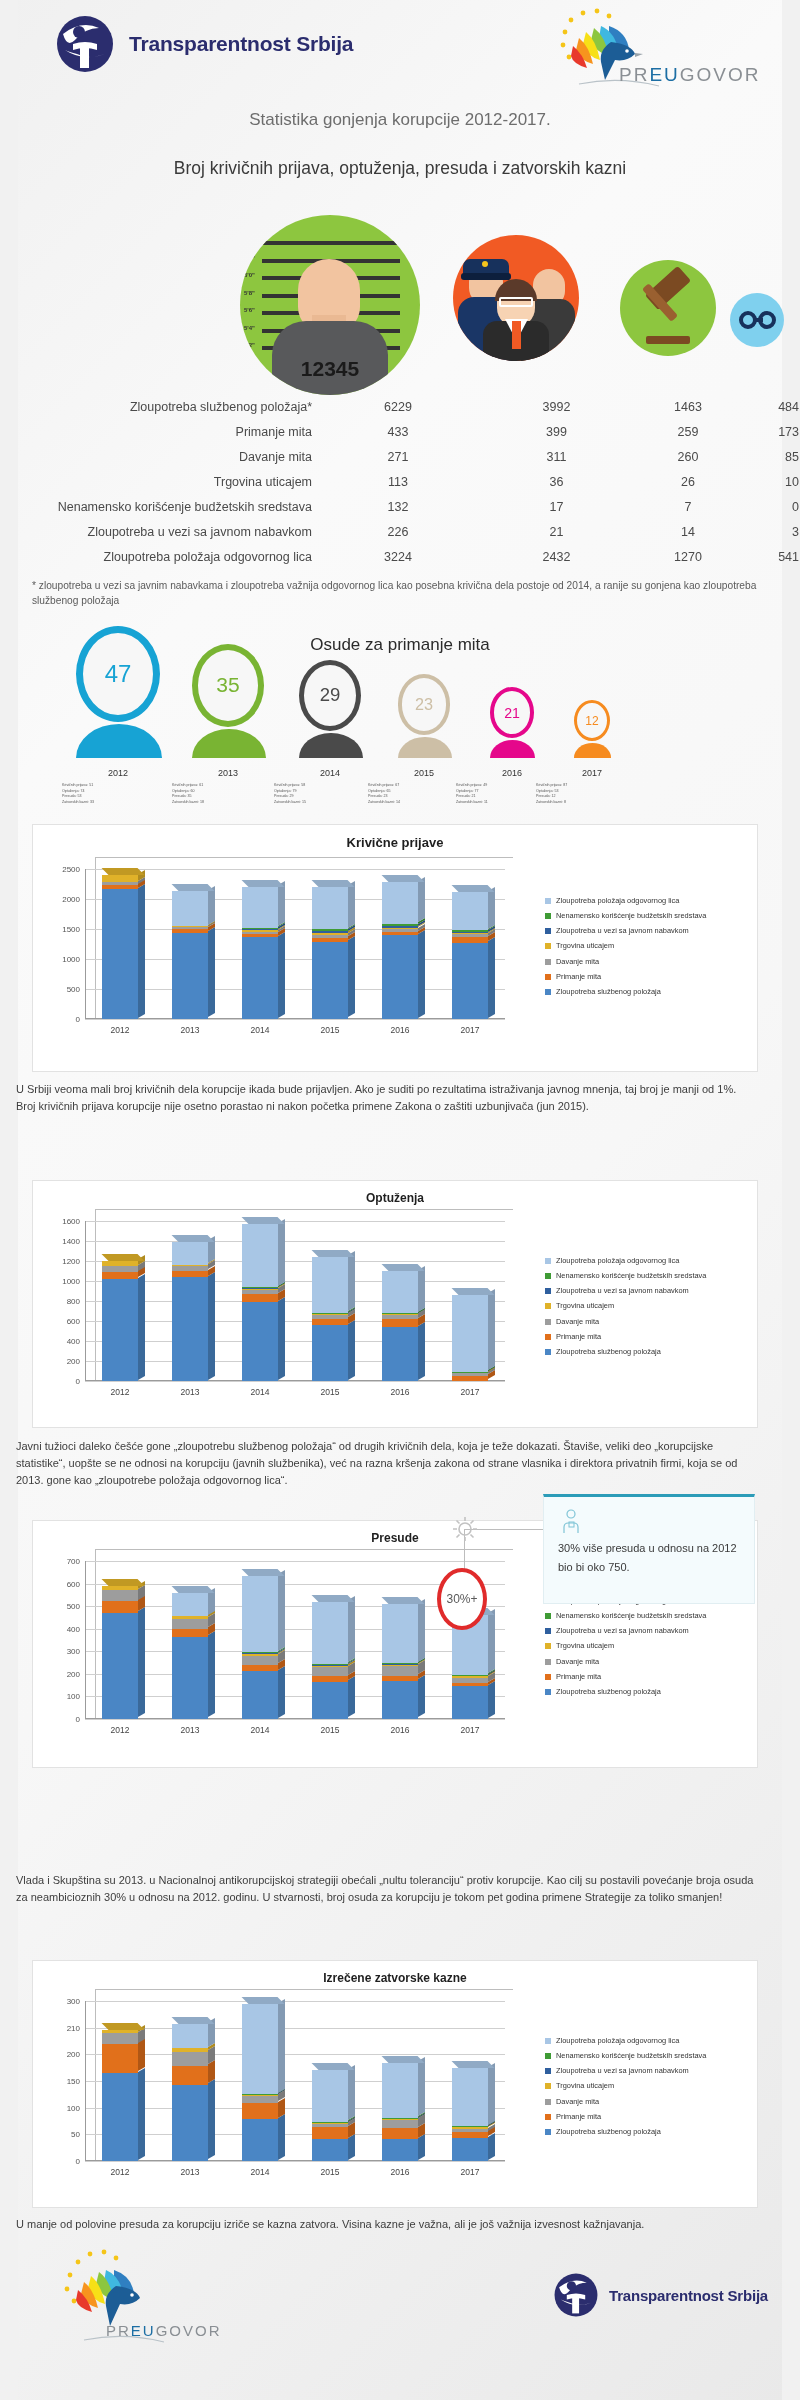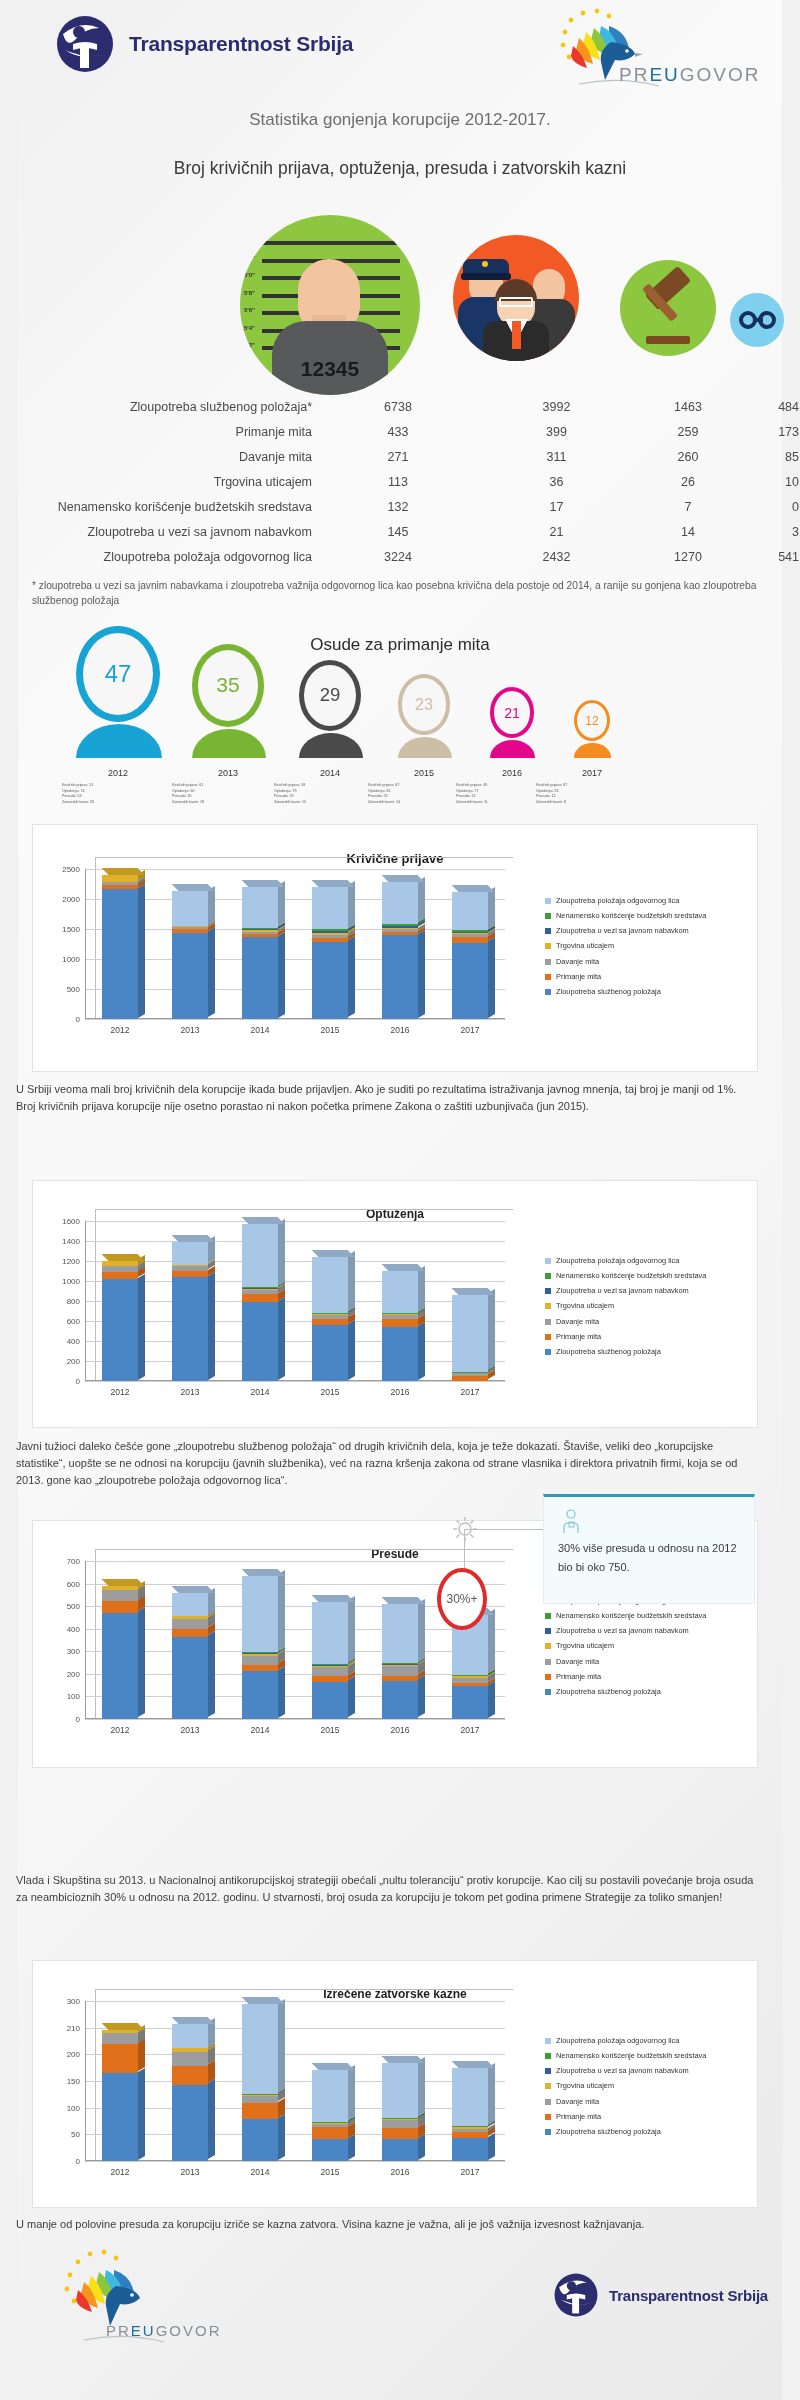--- a/index.html
+++ b/index.html
@@ -87,21 +87,21 @@
   .osude-title { position:absolute; top:10px; width:100%; text-align:center; font-size:17px; color:#2b2b2b;}
   .person { position:absolute; bottom:52px; text-align:center; }
   .p-ring { border-radius:50%; background:#f7f7f7; display:flex; align-items:center; justify-content:center;
             font-weight:normal; margin:0 auto; }
   .p-body { border-radius:50% 50% 0 0 / 100% 100% 0 0; margin:2px auto 0; }
   .p-year { position:absolute; width:120px; text-align:center; font-size:9px; color:#333; }
   .p-sub  { position:absolute; width:132px; font-size:3.6px; line-height:1.55; color:#555; }
 
   
   .card { position:absolute; left:32px; width:726px; background:#fff; border:1px solid #e2e2e2; }
-  .chart-title { text-align:center; font-weight:bold; color:#1f1f1f;margin-top:16px; }
+  .chart-title { text-align:center; font-weight:bold; color:#1f1f1f; }
   .plot { position:relative; }
   .ylab { position:absolute; right:100%; margin-right:5px; font-size:8px; color:#555; transform:translateY(-50%); white-space:nowrap;}
   .grid { position:absolute; left:0; right:0; height:1px; background:#cfcfcf; }
   .axis-l { position:absolute; left:0; top:0; bottom:0; width:1px; background:#9b9b9b;}
   .axis-b { position:absolute; left:0; right:0; bottom:0; height:1px; background:#9b9b9b;}
   .floorback { position:absolute; border-left:1px solid #bdbdbd; border-top:1px solid #bdbdbd; }
   .bar { position:absolute; bottom:0; }
   .seg { position:absolute; left:0; width:100%; }
   .xlab { position:absolute; text-align:center; font-size:8.5px; color:#444; }
   .legend { position:absolute; font-size:7.4px; color:#333; line-height:1.1;}
@@ -224,21 +224,21 @@
     <div class="circ cuffs">
       <div class="r r1"></div>
       <div class="r r2"></div>
       <div class="bar"></div>
     </div>
   </div>
 
   <div class="tbl">
       <div class="trow">
         <div class="tlabel">Zloupotreba službenog položaja*</div>
-        <div class="c1">6738</div>
+        <div class="c1">6229</div>
         <div class="c2">3992</div>
         <div class="c3">1463</div>
         <div class="c4">484</div>
       </div>
       <div class="trow">
         <div class="tlabel">Primanje mita</div>
         <div class="c1">433</div>
         <div class="c2">399</div>
         <div class="c3">259</div>
         <div class="c4">173</div>
@@ -259,21 +259,21 @@
       </div>
       <div class="trow">
         <div class="tlabel">Nenamensko korišćenje budžetskih sredstava</div>
         <div class="c1">132</div>
         <div class="c2">17</div>
         <div class="c3">7</div>
         <div class="c4">0</div>
       </div>
       <div class="trow">
         <div class="tlabel">Zloupotreba u vezi sa javnom nabavkom</div>
-        <div class="c1">145</div>
+        <div class="c1">226</div>
         <div class="c2">21</div>
         <div class="c3">14</div>
         <div class="c4">3</div>
       </div>
       <div class="trow">
         <div class="tlabel">Zloupotreba položaja odgovornog lica</div>
         <div class="c1">3224</div>
         <div class="c2">2432</div>
         <div class="c3">1270</div>
         <div class="c4">541</div>

